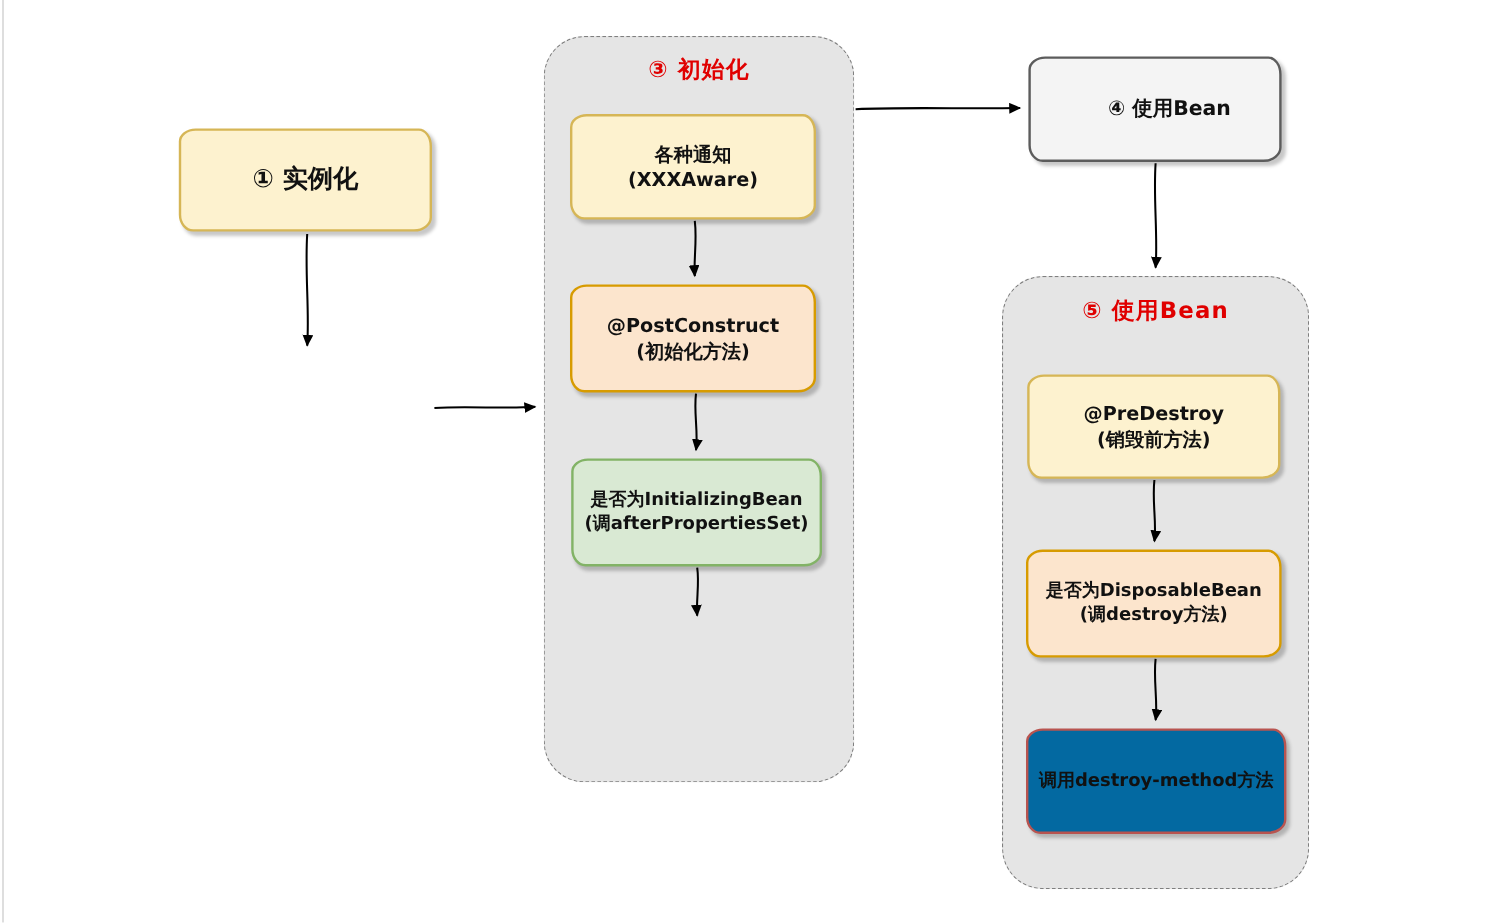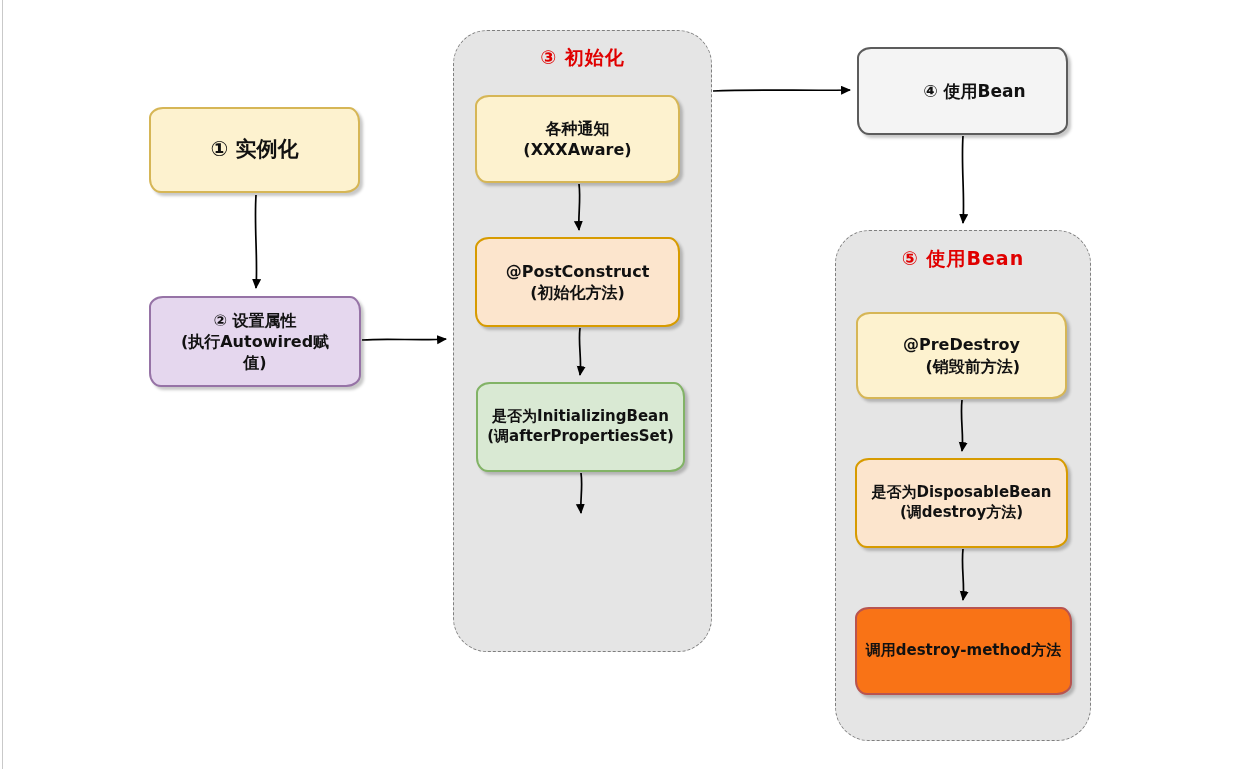--- a/index.html
+++ b/index.html
@@ -64,46 +64,41 @@
     font-weight: bold;
     color: #111111;
     line-height: 1.32;
     padding: 2px 4px;
   }
   .fill-yellow { background: #fdf2cf; border-color: #d6b656; }
   .fill-purple { background: #e5d7ee; border-color: #9673a6; }
   .fill-orange { background: #fce5cd; border-color: #d79b00; }
   .fill-green  { background: #d9e9d3; border-color: #82b366; justify-content: center; }
   .fill-blue   { background: #d9e8fb; border-color: #6c8ebf; }
-  .fill-red    { background: #f97316; border-color: #b85450; }
+  .fill-red    { background: #0369a1; border-color: #b85450; }
   .fill-gray   { background: #f4f4f4; border-color: #5c5c5c; }
 </style>
 </head>
 <body>
 
 <div class="canvas">
   <div class="page-edge"></div>
 
   <div class="group" style="left:453px; top:30px; width:259px; height:622px; padding-top:14px;">
     <span class="group-title">③ 初始化</span>
   </div>
 
   <div class="group" style="left:835px; top:230px; width:256px; height:511px; padding-top:15px;">
     <span class="group-title">⑤ 使用Bean</span>
   </div>
 
   <div class="node fill-yellow" style="left:149px; top:107px; width:211px; height:86px;">
     <span class="node-label" style="font-size:21px;">① 实例化</span>
   </div>
 
-  <div class="node fill-purple" style="left:149px; top:296px; width:212px; height:91px;">
-    <span class="node-label">② 设置属性
-(执行Autowired赋
-值)</span>
-  </div>
 
   <div class="node fill-yellow" style="left:475px; top:95px; width:205px; height:88px;">
     <span class="node-label">各种通知
 (XXXAware)</span>
   </div>
 
   <div class="node fill-orange" style="left:475px; top:237px; width:205px; height:90px;">
     <span class="node-label">@PostConstruct
 (初始化方法)</span>
   </div>
@@ -111,21 +106,21 @@
   <div class="node fill-green" style="left:476px; top:382px; width:209px; height:90px;">
     <span class="node-label" style="font-size:15px;">是否为InitializingBean
 (调afterPropertiesSet)</span>
   </div>
 
 
   <div class="node fill-gray" style="left:857px; top:47px; width:211px; height:88px;padding-left:24px;">
     <span class="node-label" style="font-size:17px;">④ 使用Bean</span>
   </div>
 
-  <div class="node fill-yellow" style="left:856px; top:312px; width:211px; height:87px;text-align:right;">
+  <div class="node fill-yellow" style="left:856px; top:312px; width:211px; height:87px;">
     <span class="node-label">@PreDestroy
 (销毁前方法)</span>
   </div>
 
   <div class="node fill-orange" style="left:855px; top:458px; width:213px; height:90px;justify-content:center;">
     <span class="node-label" style="font-size:15px;">是否为DisposableBean
 (调destroy方法)</span>
   </div>
 
   <div class="node fill-red" style="left:855px; top:607px; width:217px; height:88px;">

